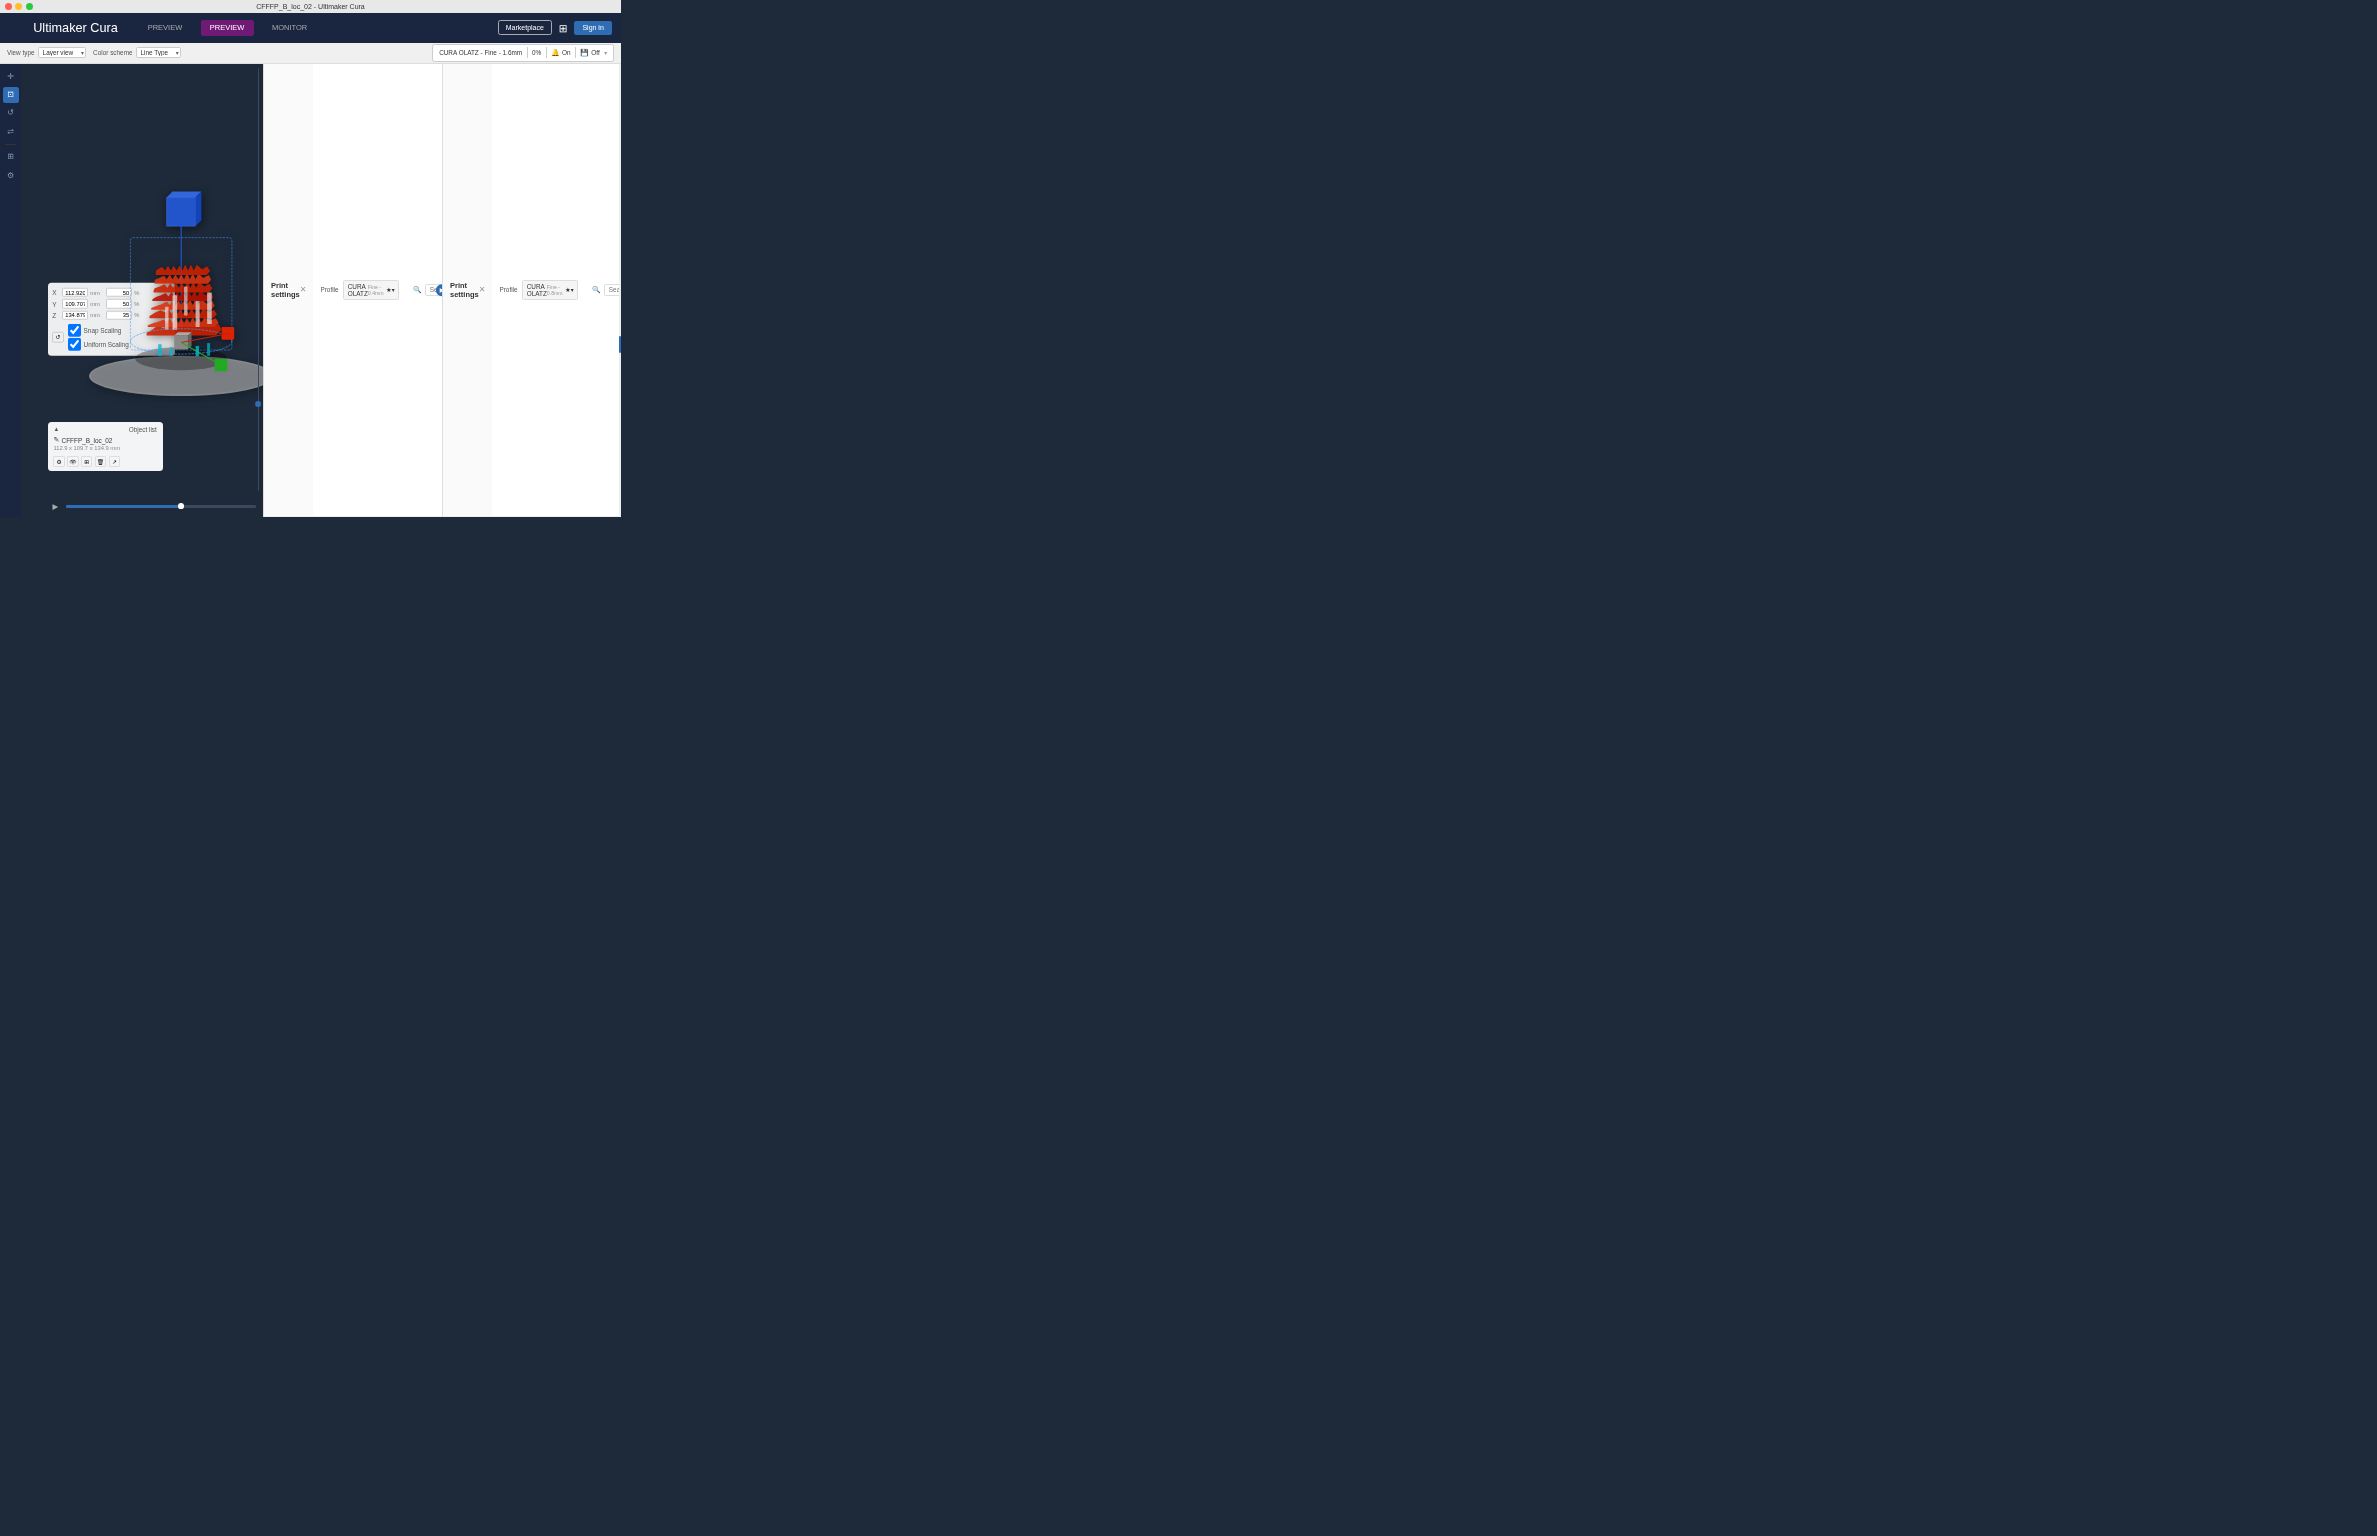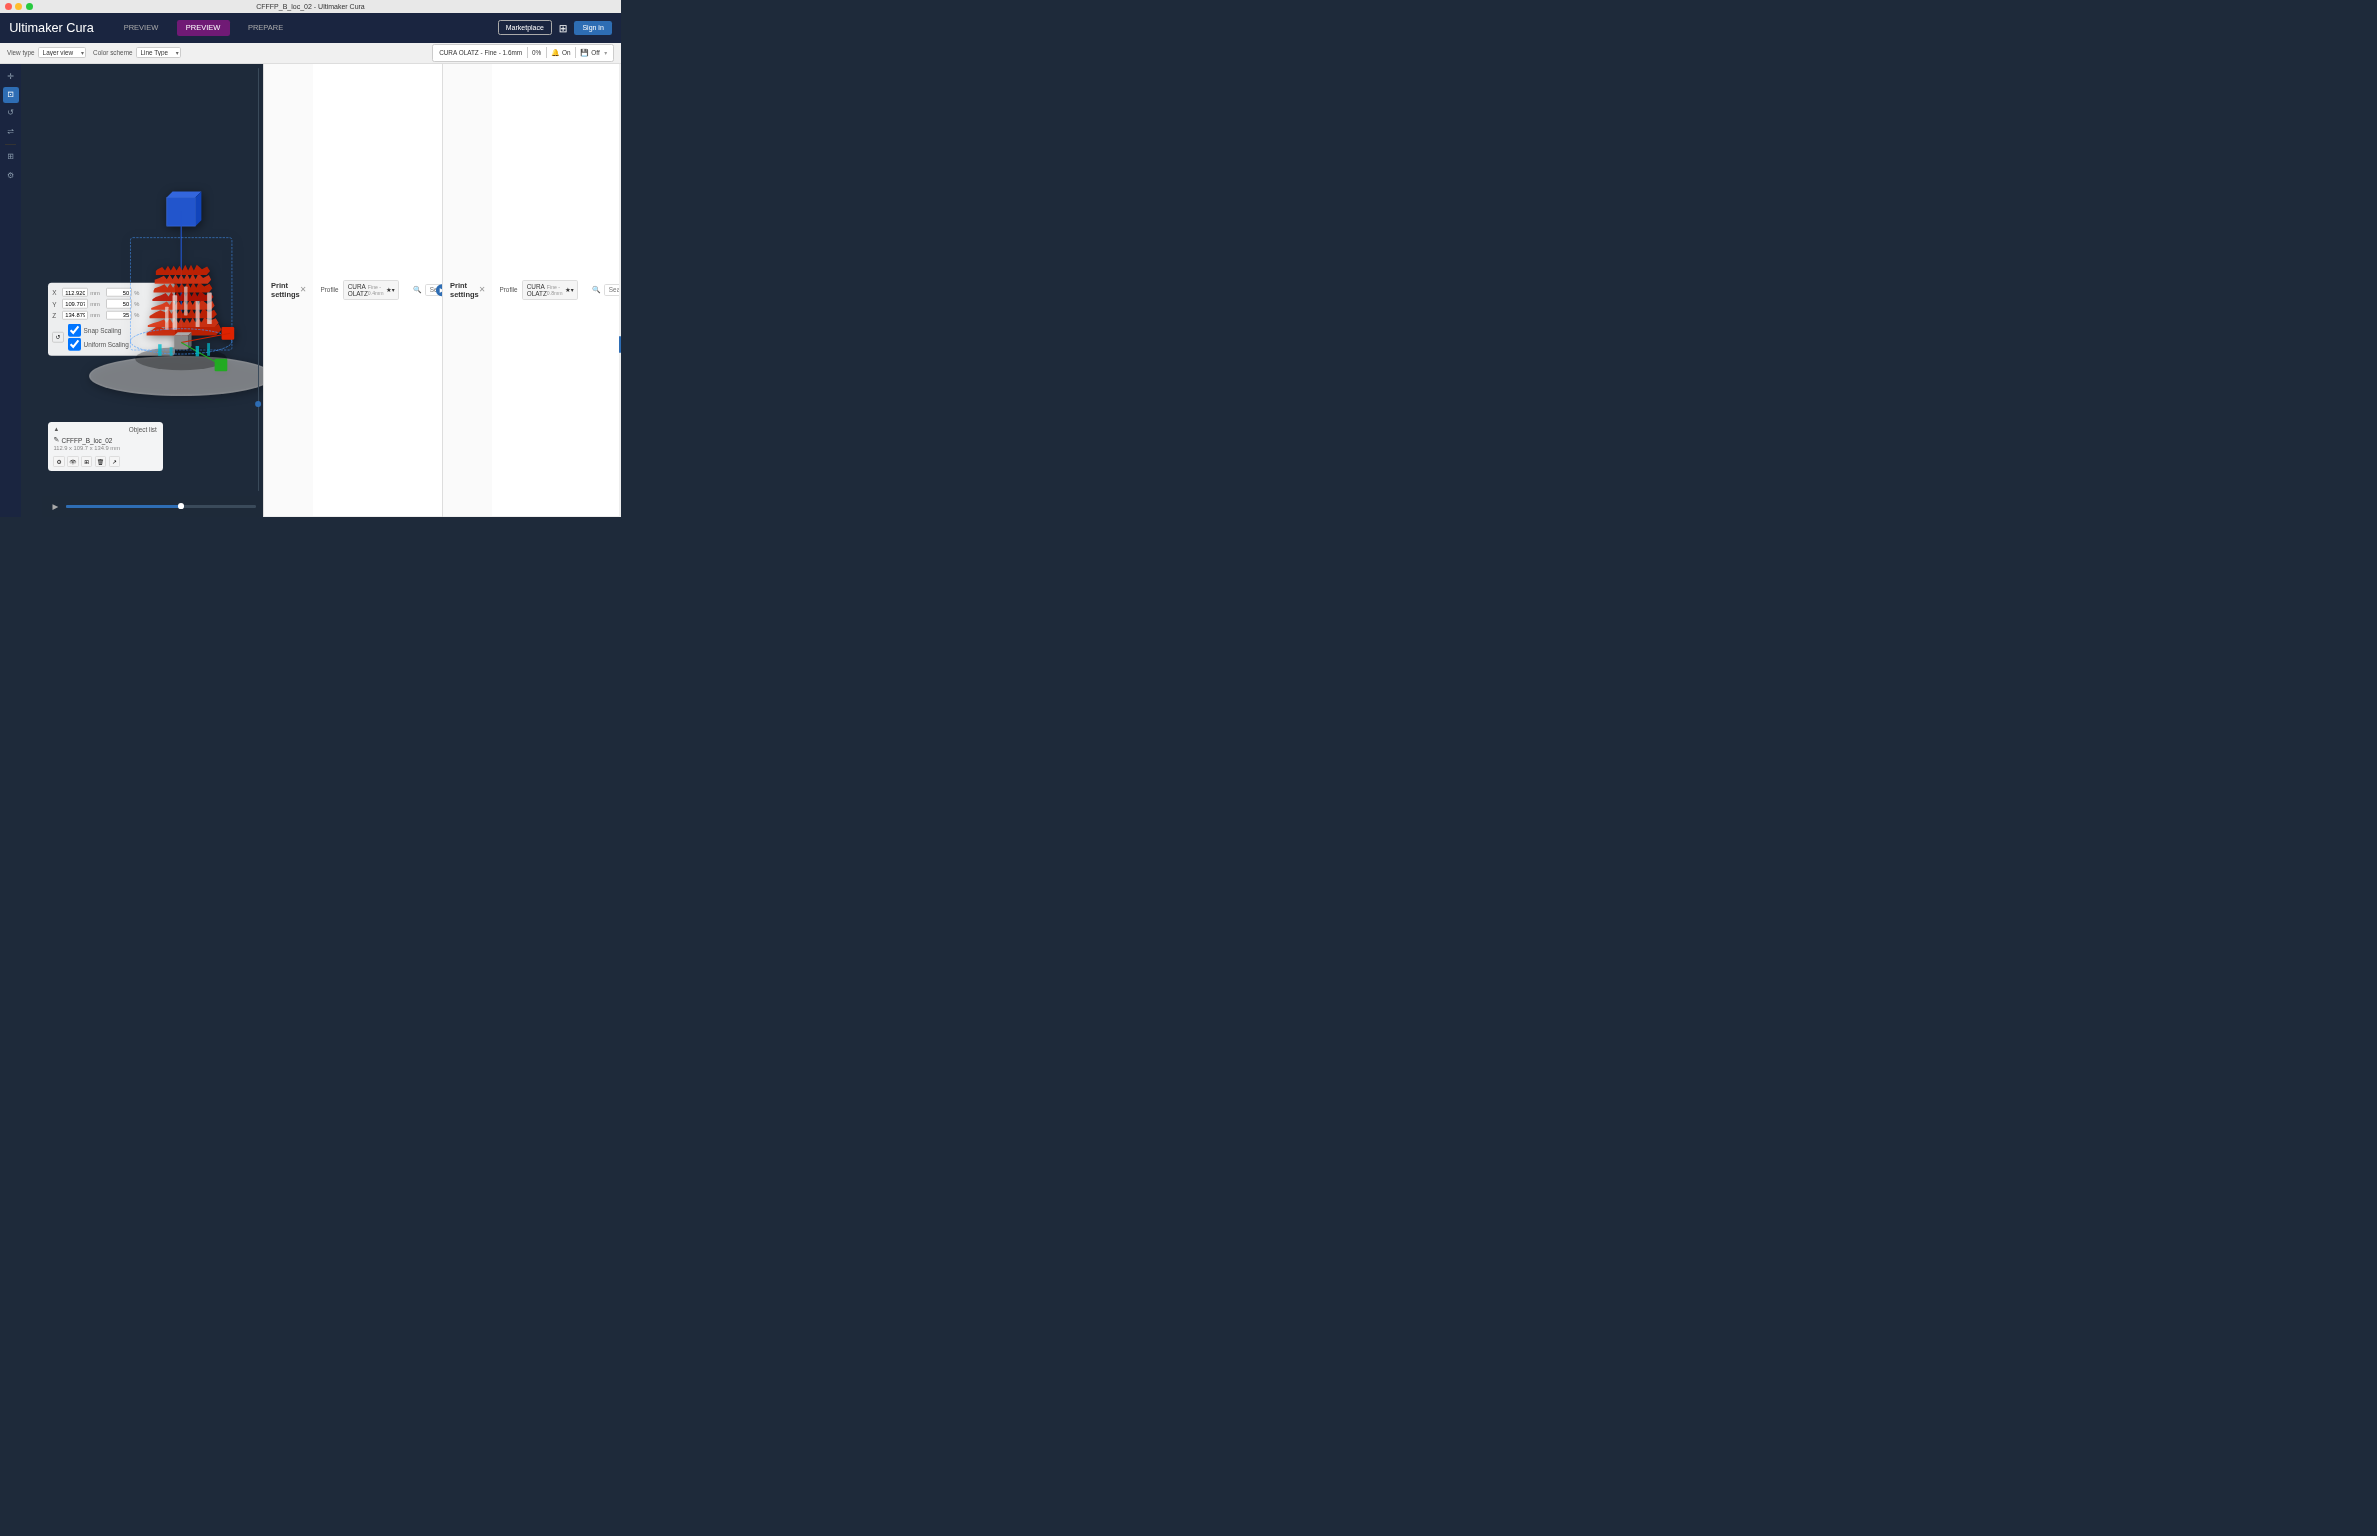--- a/index.html
+++ b/index.html
@@ -47,20 +47,21 @@
       display: flex;
       align-items: center;
       padding: 0 9.2px;
       gap: 9.2px;
     }
     #logo {
       display: flex;
       align-items: flex-start;
       gap: 3.5px;
       margin-right: 11.5px;
+      margin-left: 24px;
     }
     #logo-ultimaker {
       font-size: 12.7px;
       font-weight: 300;
       color: #fff;
     }
     #logo-cura {
       font-size: 12.7px;
       font-weight: 400;
       color: #fff;
@@ -617,21 +618,21 @@
   <span id="titlebar-title">CFFFP_B_loc_02 - Ultimaker Cura</span>
 </div>
 
 <div id="header">
   <div id="logo">
     <span id="logo-ultimaker">Ultimaker</span>
     <span id="logo-cura">Cura</span>
   </div>
   <button class="nav-btn">PREVIEW</button>
   <button class="nav-btn active">PREVIEW</button>
-  <button class="nav-btn">PREPARE</button>
+  <button class="nav-btn">MONITOR</button>
   <div id="header-right">
     <button id="marketplace-btn">Marketplace</button>
     <span id="apps-icon">⊞</span>
     <button id="signin-btn">Sign in</button>
   </div>
 </div>
 
 <div id="toolbar-bar">
   <div class="toolbar-group">
     <span class="toolbar-label">View type</span>

